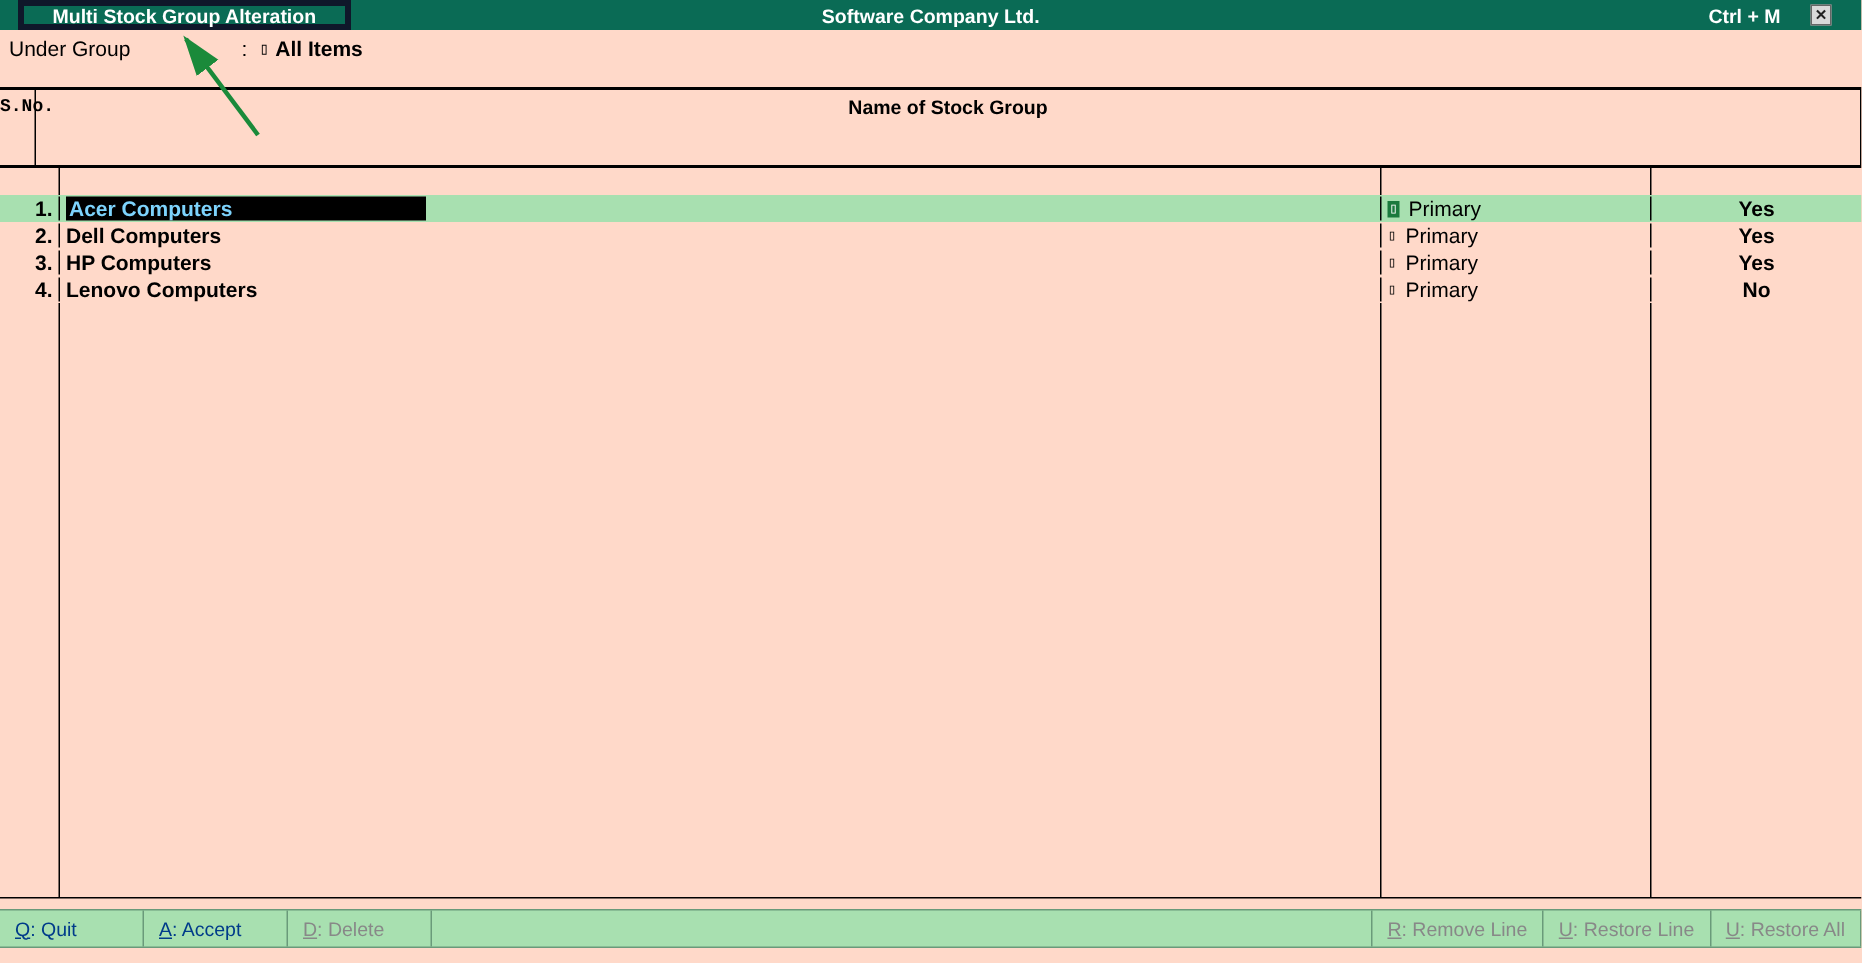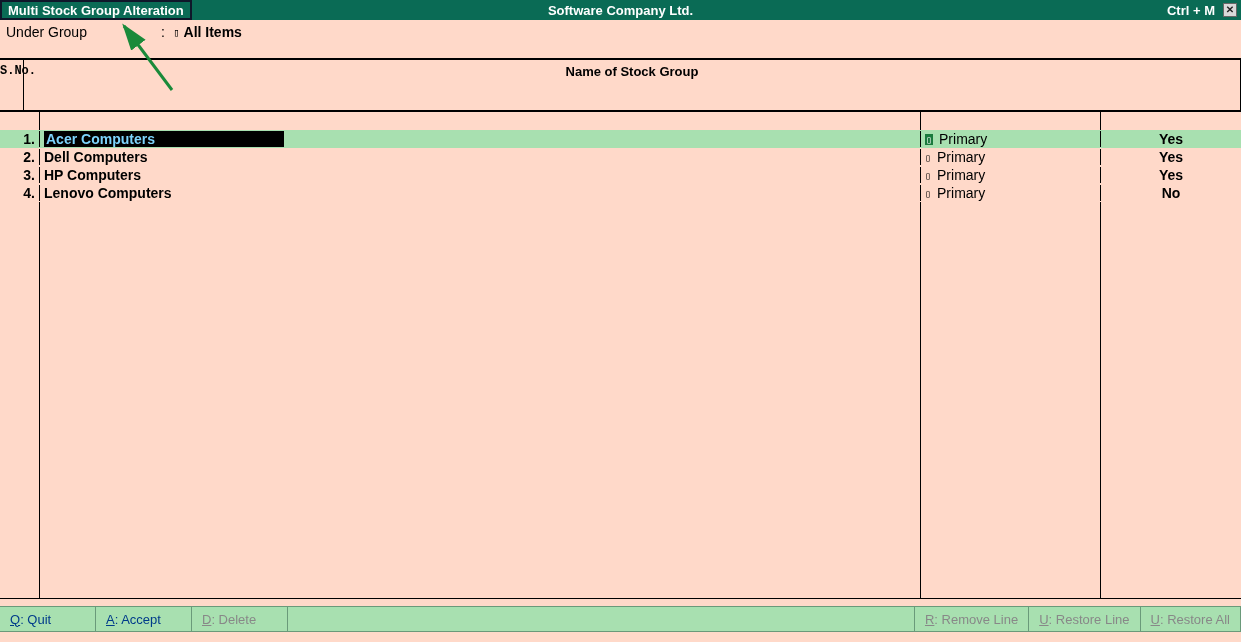--- a/index.html
+++ b/index.html
@@ -1,21 +1,21 @@
 <!DOCTYPE html>
 <html><head>
 <meta charset="utf-8">
 <style>
 * { margin: 0; padding: 0; box-sizing: border-box; }
 body { font-family: Arial, sans-serif; font-size: 13px; width: 1241px; height: 642px; overflow: hidden; background: #ffd9c9; }
 
 .titlebar { background: #0a6b55; color: #fff; height: 20px; display: flex; align-items: center; position: relative; font-weight: bold; font-size: 13px; }
-.titlebar-left { padding: 0 6px; border: 2px solid #0f172a; margin-left: 0; height: 100%; display: flex; align-items: center; }
+.titlebar-left { padding: 0 19px; border: 4px solid #0f172a; margin-left: 12px; height: 100%; display: flex; align-items: center; }
 .titlebar-center { position: absolute; left: 50%; transform: translateX(-50%); }
-.titlebar-right { margin-left: auto; display: flex; gap: 8px; padding-right: 4px; }
+.titlebar-right { margin-left: auto; display: flex; gap: 20px; padding-right: 20px; }
 .close-x { background: #d9d9d9; color: #222; width: 14px; height: 14px; display: flex; align-items: center; justify-content: center; font-size: 10px; font-weight: bold; border: 1px solid #666; }
 
 .underbar { height: 24px; display: flex; align-items: center; padding: 0 6px; font-size: 14px; }
 .underbar-label { width: 155px; }
 .underbar-colon { margin-right: 8px; }
 .underbar-marker { font-family: monospace; font-size: 11px; margin-right: 4px; }
 .underbar-value { font-weight: bold; }
 
 .blankbar { height: 14px; }
 

